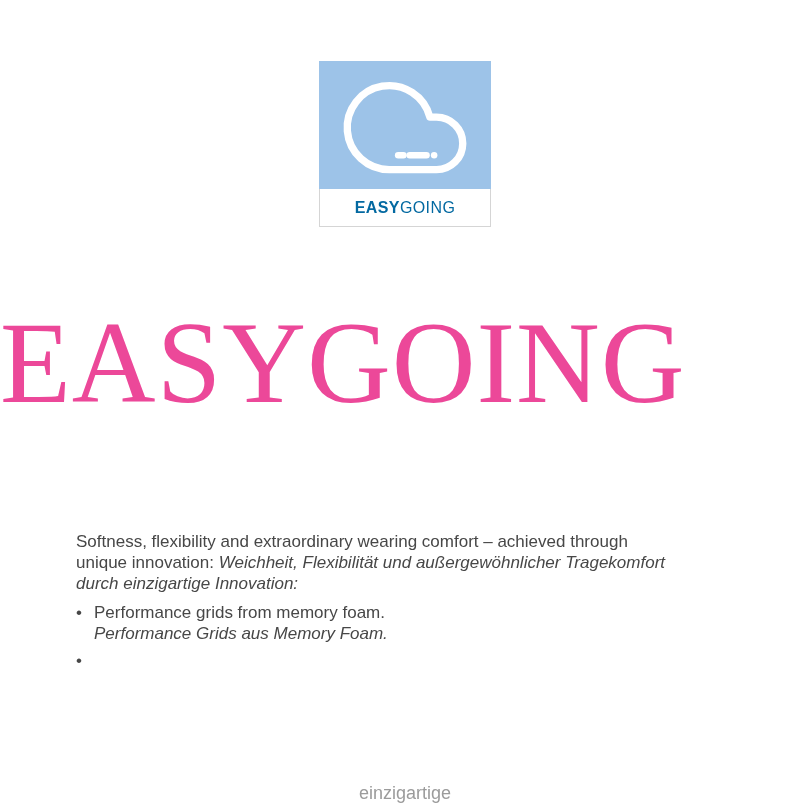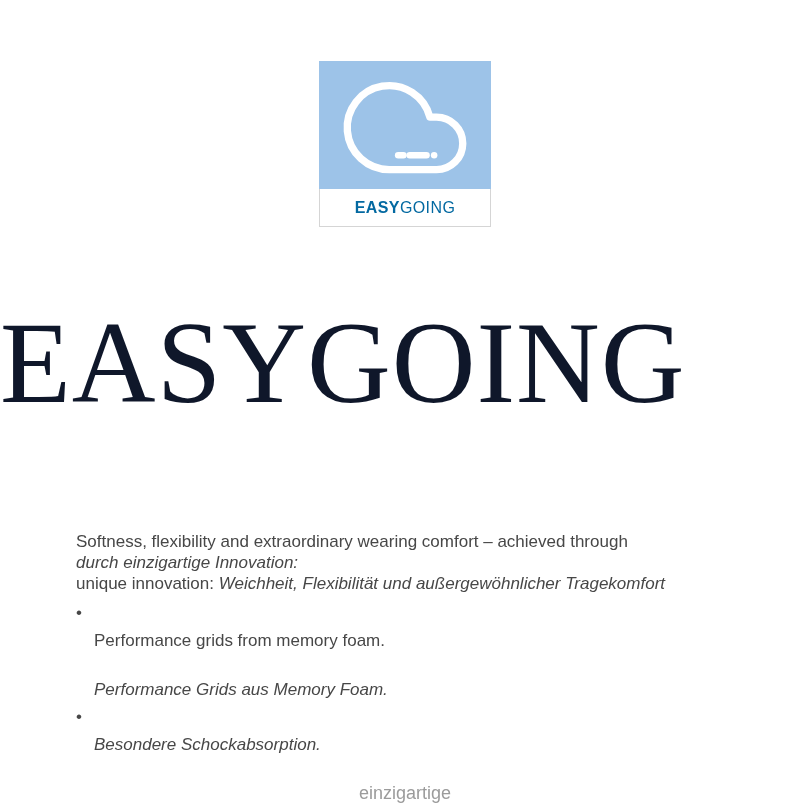--- a/index.html
+++ b/index.html
@@ -27,37 +27,37 @@
   }
   .badge-strip .bold{font-weight:bold;}
 
   
   .heading{
     position:absolute;left:0;top:305px;width:682px;
     text-align:left;
     font-family:"Liberation Serif","DejaVu Serif",serif;
     font-size:116px;line-height:116px;
     letter-spacing:1px;
-    color:#0f172a;
+    color:#ec4899;
     white-space:nowrap;
   }
 
   
   .textblock{
     position:absolute;left:76px;top:531px;width:640px;
     font-size:17px;line-height:21px;
     color:#474747;
   }
   .tline{white-space:nowrap;}
   .it{font-style:italic;}
 
   .bullets{margin-top:8px;}
   .bullet-item{display:flex;margin-bottom:6px;}
   .dot{width:10px;flex:0 0 10px;margin-right:8px;color:#474747;}
-  .bullet-text div{white-space:nowrap;margin-top:28px;}
+  .bullet-text div{white-space:nowrap;}
 
   
   .watermark{
     position:absolute;left:0;top:784px;width:810px;
     text-align:center;
     font-size:18px;line-height:18px;
     color:#9B9B9B;
   }
 </style>
 </head>
@@ -77,35 +77,34 @@
     <div class="badge-strip">
       <span class="bold">EASY</span>
         <span>GOING</span>
     </div>
   </div>
 
   <h1 class="heading" style="margin:0;font-weight:normal;">EASYGOING</h1>
 
   <div class="textblock">
     <div class="tline"><span>Softness, flexibility and extraordinary wearing comfort – achieved through</span><span class="it"></span></div>
+    <div class="tline"><span>unique innovation: </span><span class="it">Weichheit, Flexibilität und außergewöhnlicher Tragekomfort</span></div>
     <div class="tline"><span></span><span class="it">durch einzigartige Innovation:</span></div>
-    <div class="tline"><span>unique innovation: </span><span class="it">Weichheit, Flexibilität und außergewöhnlicher Tragekomfort</span></div>
 
     <div class="bullets">
       <div class="bullet-item">
         <span class="dot">•</span>
         <div class="bullet-text">
           <div>Performance grids from memory foam.</div>
           <div class="it">Performance Grids aus Memory Foam.</div>
         </div>
       </div>
       <div class="bullet-item">
         <span class="dot">•</span>
         <div class="bullet-text">
-          <div class="it">Besondere Schockabsorption.</div>
         </div>
       </div>
     </div>
   </div>
 
   <div class="watermark">einzigartige</div>
 
 </div>
 
 </body></html>

